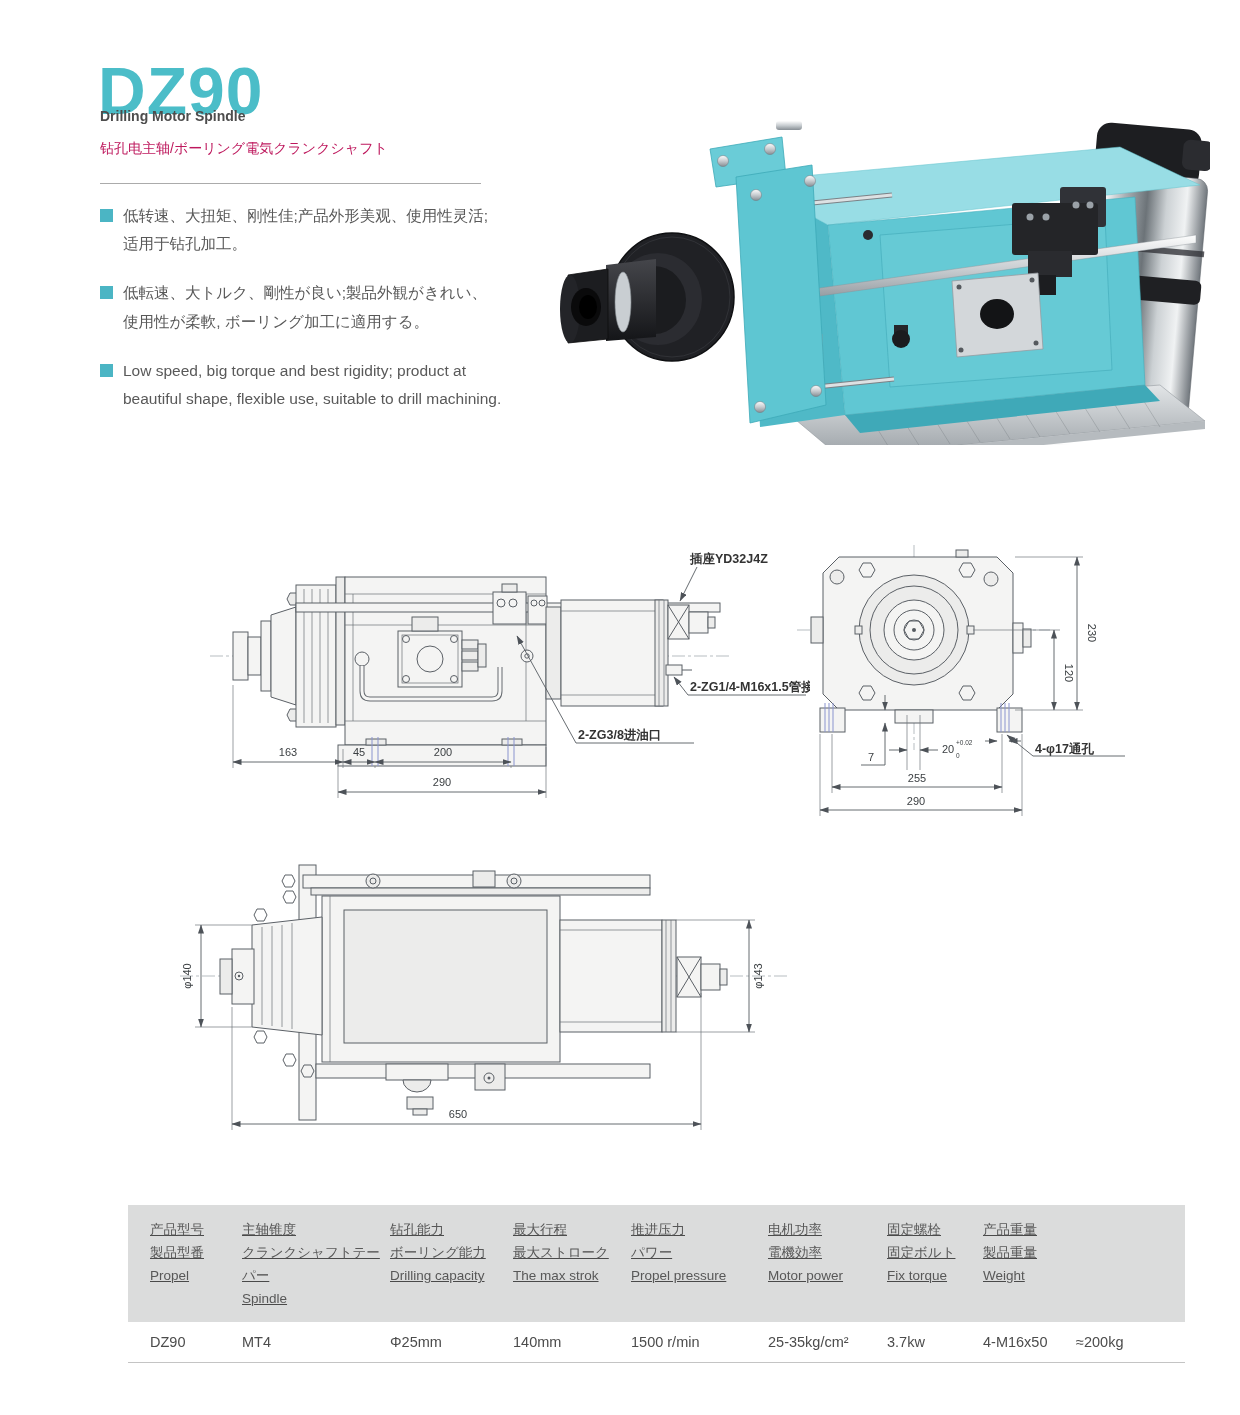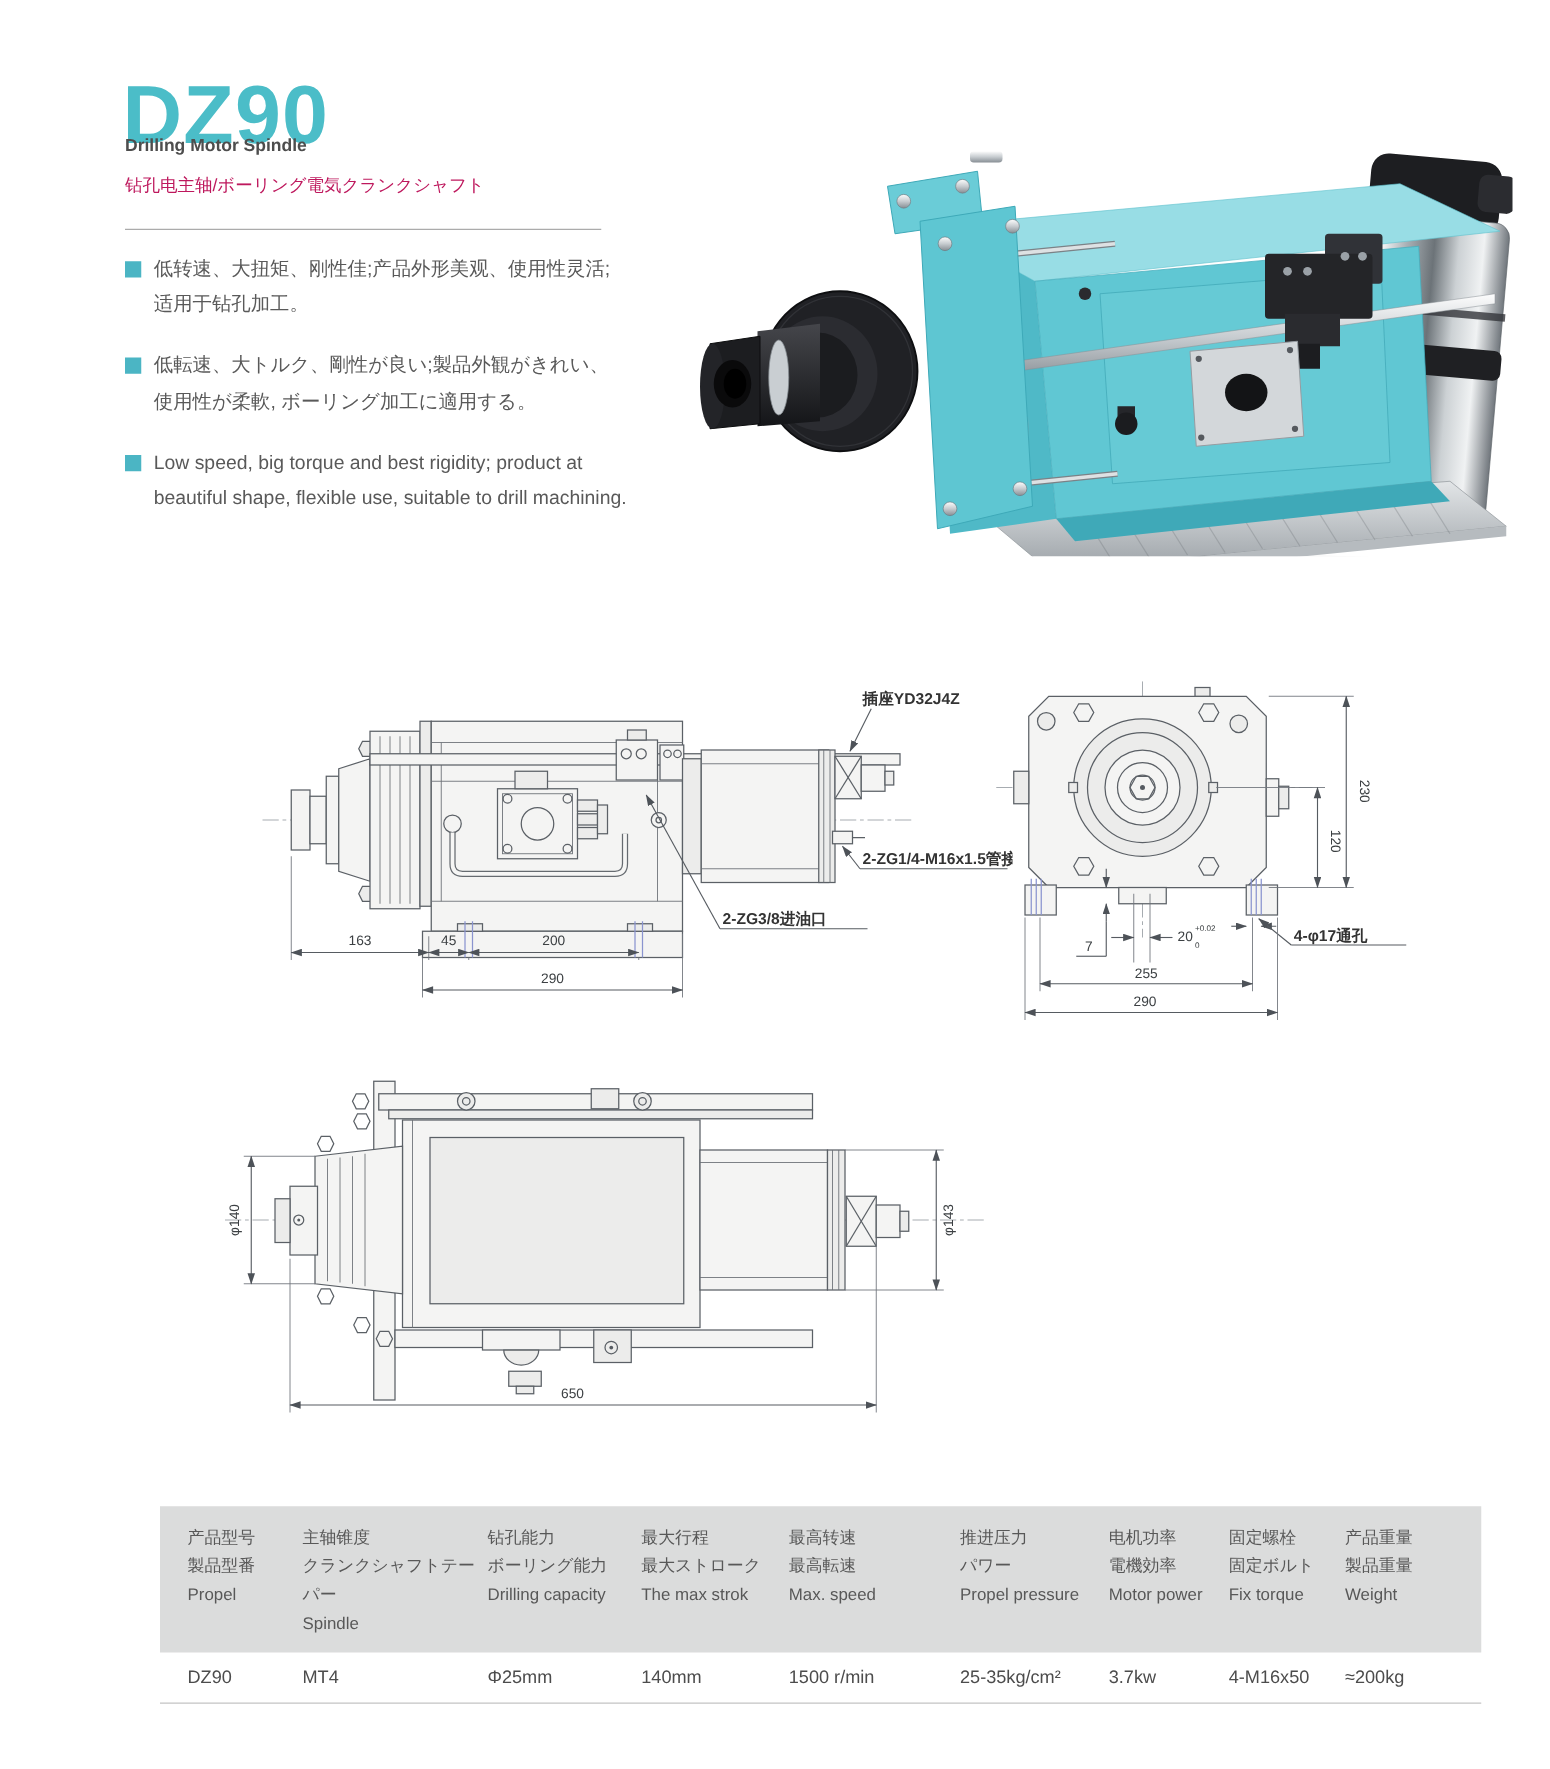--- a/index.html
+++ b/index.html
@@ -35,21 +35,21 @@
   svg .dim{stroke:#565b61;stroke-width:.9;fill:none;}
   svg .ext{stroke:#70757b;stroke-width:.7;fill:none;}
   svg text{fill:#3c4043;}
   svg .dimt{font-size:11px;}
   svg .dimtt{font-size:6.5px;}
   svg .lbl{font-size:12.5px;fill:#333;font-weight:bold;}
 
   
   .spec-table{position:absolute;left:128px;top:1205px;width:1057px;}
   .thead{display:grid;grid-template-columns:92px 148px 123px 118px 137px 119px 96px 93px auto;
-    background:#dbdcdc;padding:13px 4px 12px 22px;}
+    background:#dbdcdc;padding:13px 4px 12px 22px;text-decoration:underline;}
   .thead .cell div{font-size:13.5px;line-height:23px;color:#585858;}
   .tbody{display:grid;grid-template-columns:92px 148px 123px 118px 137px 119px 96px 93px auto;
     padding:0 0 0 22px;border-bottom:1px solid #c4c4c4;}
   .tbody .cell{font-size:14.5px;line-height:40px;height:40px;color:#4c4c4c;}
 </style>
 </head>
 <body>
 
 <div class="page">
 
@@ -477,25 +477,20 @@
         <div>钻孔能力</div>
         <div>ボーリング能力</div>
         <div>Drilling capacity</div>
       </div>
       <div class="cell">
         <div>最大行程</div>
         <div>最大ストローク</div>
         <div>The max strok</div>
       </div>
       <div class="cell">
-        <div>最高转速</div>
-        <div>最高転速</div>
-        <div>Max. speed</div>
-      </div>
-      <div class="cell">
         <div>推进压力</div>
         <div>パワー</div>
         <div>Propel pressure</div>
       </div>
       <div class="cell">
         <div>电机功率</div>
         <div>電機効率</div>
         <div>Motor power</div>
       </div>
       <div class="cell">

